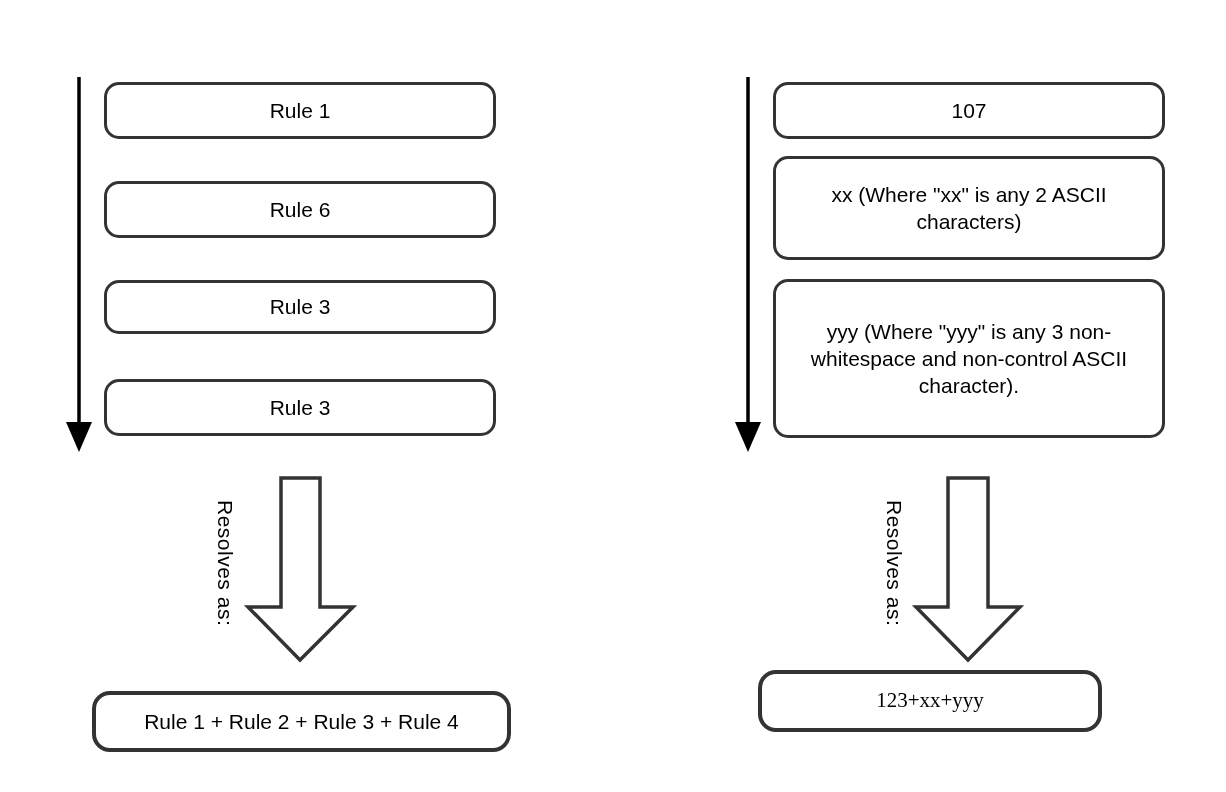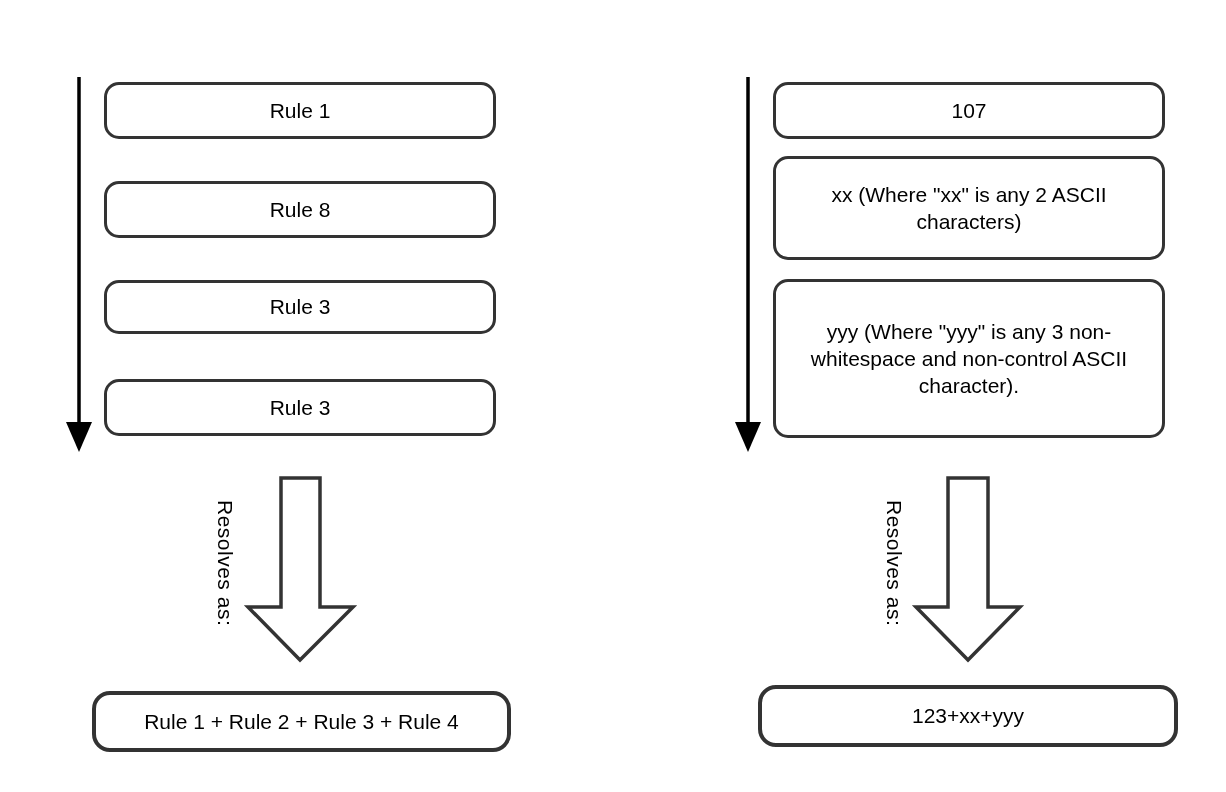--- a/index.html
+++ b/index.html
@@ -67,33 +67,33 @@
       <polygon points="748,452 735,422 761,422" fill="var(--arrow)"></polygon>
     </g>
 
     <polygon points="281,478 320,478 320,607 353,607 300,660 248,607 281,607" fill="#ffffff" stroke="var(--border)" stroke-width="3.5" stroke-linejoin="miter"></polygon>
 
     <polygon points="948,478 988,478 988,607 1020,607 968,660 916,607 948,607" fill="#ffffff" stroke="var(--border)" stroke-width="3.5" stroke-linejoin="miter"></polygon>
   </svg>
 
   <div class="box" style="left:104px; top:82px; width:392px; height:57px;">Rule 1</div>
 
-  <div class="box" style="left:104px; top:181px; width:392px; height:57px;">Rule 8</div>
+  <div class="box" style="left:104px; top:181px; width:392px; height:57px;">Rule 6</div>
 
   <div class="box" style="left:104px; top:280px; width:392px; height:54px;">Rule 3</div>
 
   <div class="box" style="left:104px; top:379px; width:392px; height:57px;">Rule 3</div>
 
   <div class="vlabel" style="left:213px; top:500px;">Resolves as:</div>
 
   <div class="box result-box" style="left:92px; top:691px; width:419px; height:61px;">Rule 1 + Rule 2 + Rule 3 + Rule 4</div>
 
   <div class="box" style="left:773px; top:82px; width:392px; height:57px;">107</div>
 
   <div class="box" style="left:773px; top:156px; width:392px; height:104px;">xx (Where "xx" is any 2 ASCII characters)</div>
 
   <div class="box" style="left:773px; top:279px; width:392px; height:159px;">yyy (Where "yyy" is any 3 non-whitespace and non-control ASCII character).</div>
 
   <div class="vlabel" style="left:882px; top:500px;">Resolves as:</div>
 
-  <div class="box result-box" style="left:758px; top:685px; width:420px; height:62px;">123+xx+yyy</div>
+  <div class="box result-box" style="left:758px; top:670px; width:344px; height:62px;font-family:Liberation Serif, serif;">123+xx+yyy</div>
 
 </div>
 
 </body></html>

